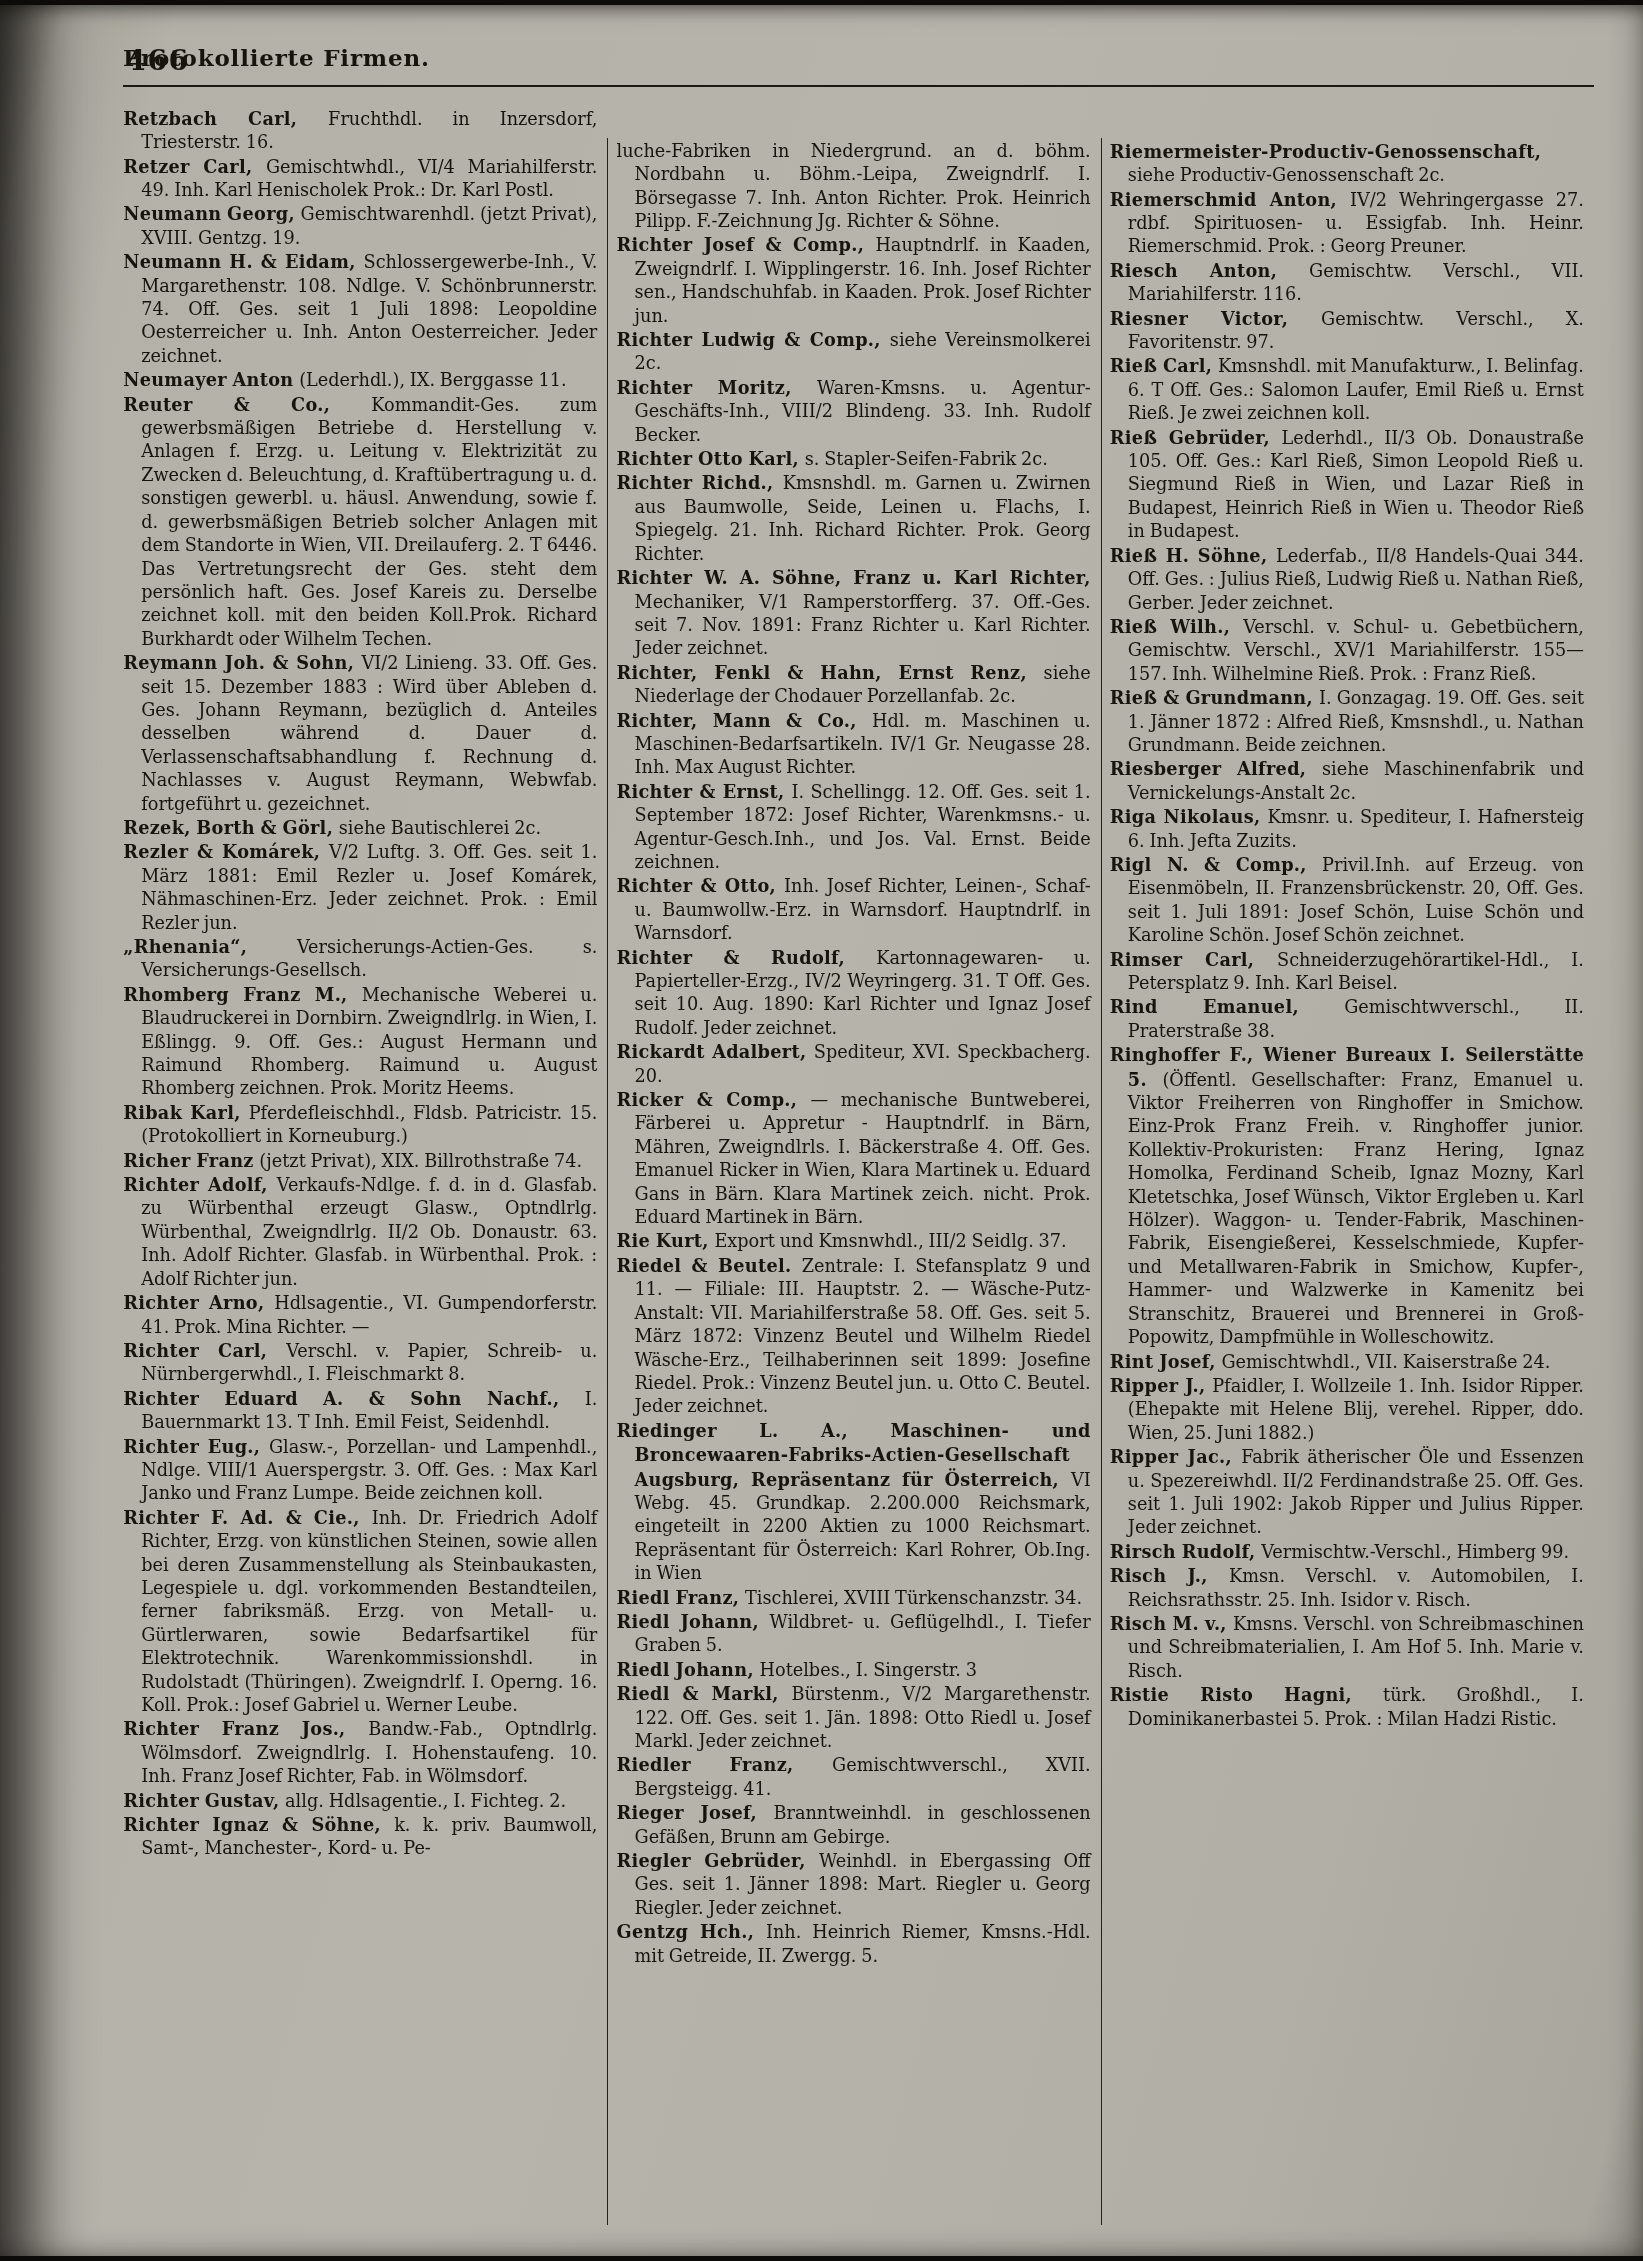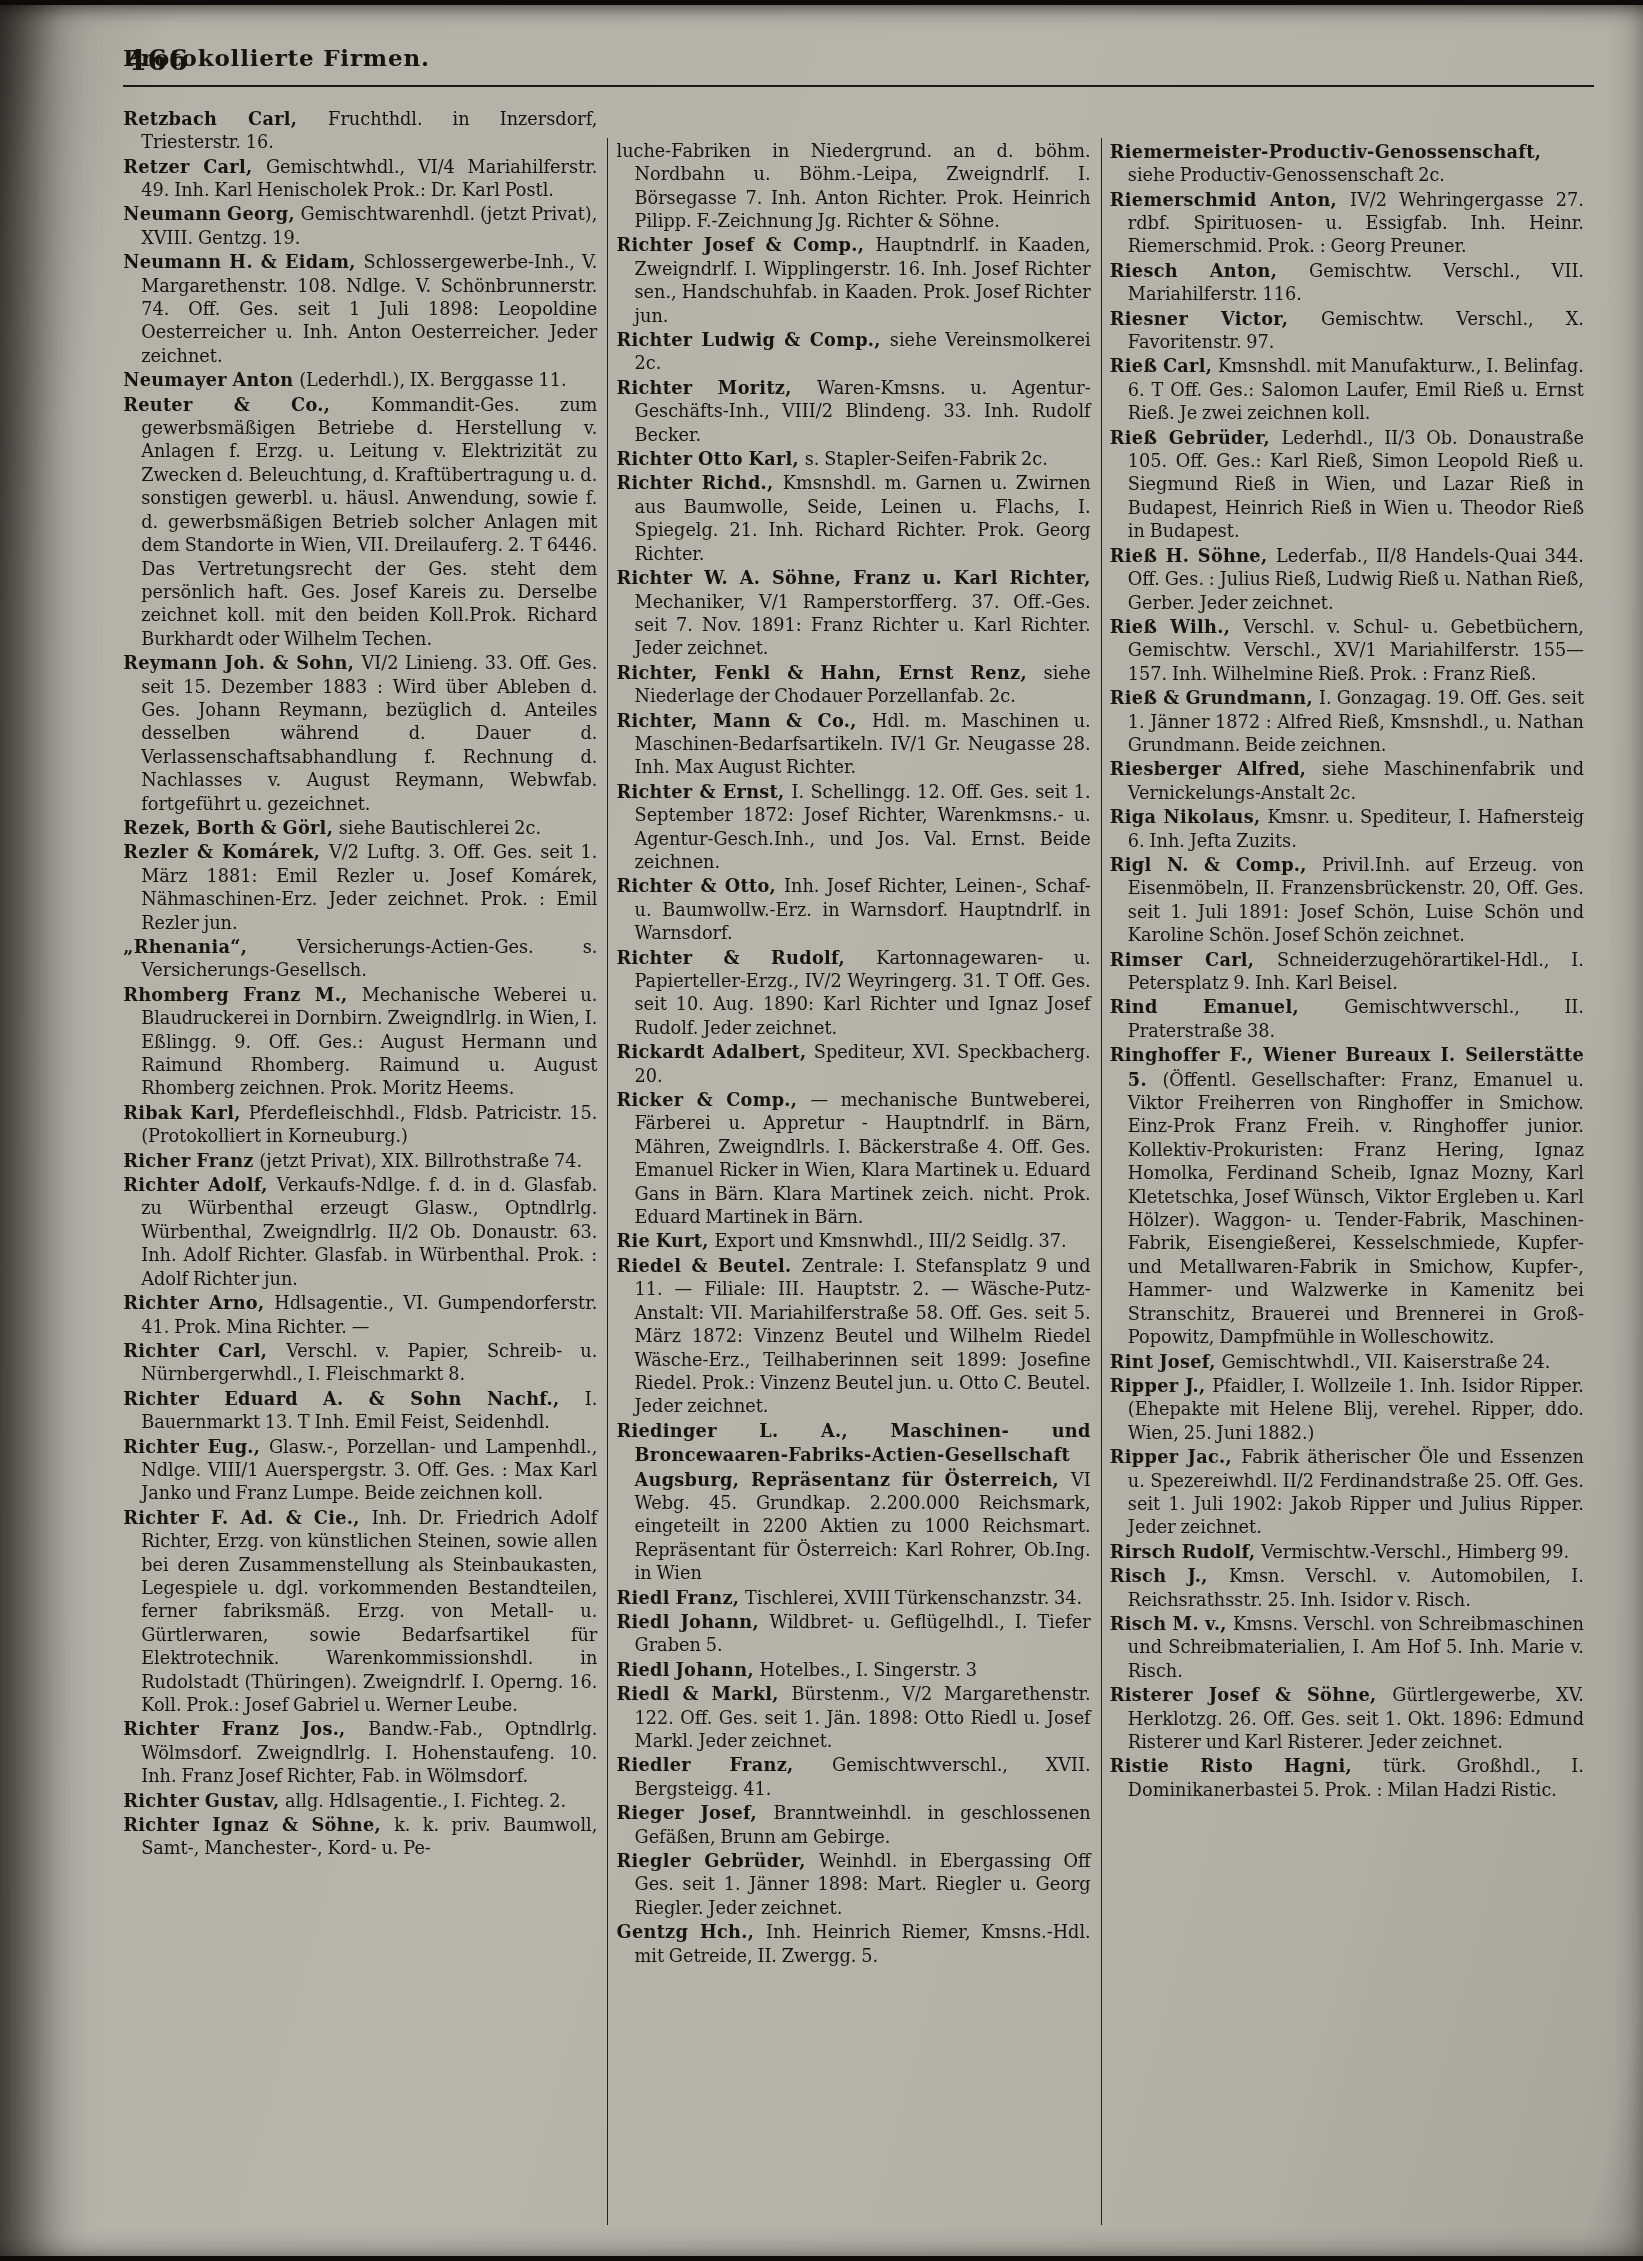--- a/index.html
+++ b/index.html
@@ -133,19 +133,18 @@
           <p class="entry"><span class="lead">Rigl N. &amp; Comp., </span><span>Privil.Inh. auf Erzeug. von Eisenmöbeln, II. Franzensbrückenstr. 20, Off. Ges. seit 1. Juli 1891: Josef Schön, Luise Schön und Karoline Schön. Josef Schön zeichnet.</span></p>
           <p class="entry"><span class="lead">Rimser Carl, </span><span>Schneiderzugehörartikel-Hdl., I. Petersplatz 9. Inh. Karl Beisel.</span></p>
           <p class="entry"><span class="lead">Rind Emanuel, </span><span>Gemischtwverschl., II. Praterstraße 38.</span></p>
           <p class="entry"><span class="lead">Ringhoffer F., Wiener Bureaux I. Seilerstätte 5. </span><span>(Öffentl. Gesellschafter: Franz, Emanuel u. Viktor Freiherren von Ringhoffer in Smichow. Einz-Prok Franz Freih. v. Ringhoffer junior. Kollektiv-Prokuristen: Franz Hering, Ignaz Homolka, Ferdinand Scheib, Ignaz Mozny, Karl Kletetschka, Josef Wünsch, Viktor Ergleben u. Karl Hölzer). Waggon- u. Tender-Fabrik, Maschinen-Fabrik, Eisengießerei, Kesselschmiede, Kupfer- und Metallwaren-Fabrik in Smichow, Kupfer-, Hammer- und Walzwerke in Kamenitz bei Stranschitz, Brauerei und Brennerei in Groß-Popowitz, Dampfmühle in Wolleschowitz.</span></p>
           <p class="entry"><span class="lead">Rint Josef, </span><span>Gemischtwhdl., VII. Kaiserstraße 24.</span></p>
           <p class="entry"><span class="lead">Ripper J., </span><span>Pfaidler, I. Wollzeile 1. Inh. Isidor Ripper. (Ehepakte mit Helene Blij, verehel. Ripper, ddo. Wien, 25. Juni 1882.)</span></p>
           <p class="entry"><span class="lead">Ripper Jac., </span><span>Fabrik ätherischer Öle und Essenzen u. Spezereiwhdl. II/2 Ferdinandstraße 25. Off. Ges. seit 1. Juli 1902: Jakob Ripper und Julius Ripper. Jeder zeichnet.</span></p>
           <p class="entry"><span class="lead">Rirsch Rudolf, </span><span>Vermischtw.-Verschl., Himberg 99.</span></p>
           <p class="entry"><span class="lead">Risch J., </span><span>Kmsn. Verschl. v. Automobilen, I. Reichsrathsstr. 25. Inh. Isidor v. Risch.</span></p>
           <p class="entry"><span class="lead">Risch M. v., </span><span>Kmsns. Verschl. von Schreibmaschinen und Schreibmaterialien, I. Am Hof 5. Inh. Marie v. Risch.</span></p>
-          <p class="entry"><span class="lead">Risterer Josef &amp; Söhne, </span><span>Gürtlergewerbe, XV. Herklotzg. 26. Off. Ges. seit 1. Okt. 1896: Edmund Risterer und Karl Risterer. Jeder zeichnet.</span></p>
           <p class="entry"><span class="lead">Ristie Risto Hagni, </span><span>türk. Großhdl., I. Dominikanerbastei 5. Prok. : Milan Hadzi Ristic.</span></p>
         </div>
     </div>
   </div>
 </div>
 
 
 </body></html>

